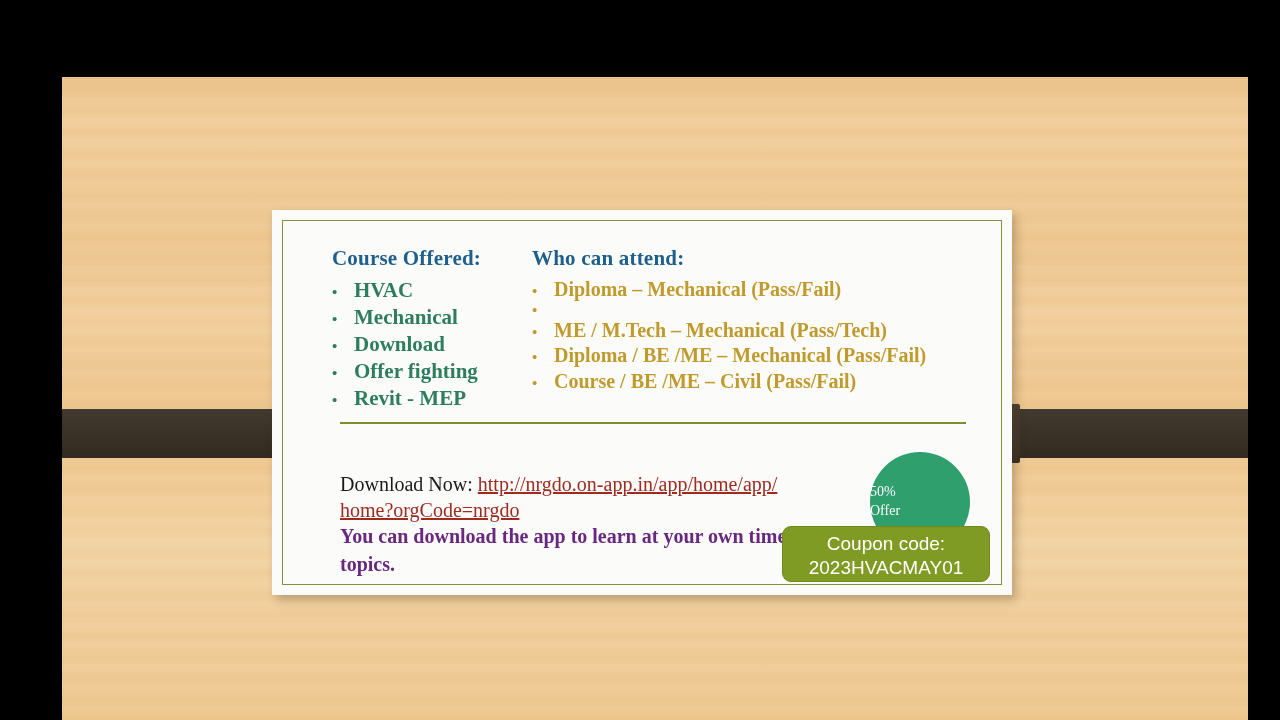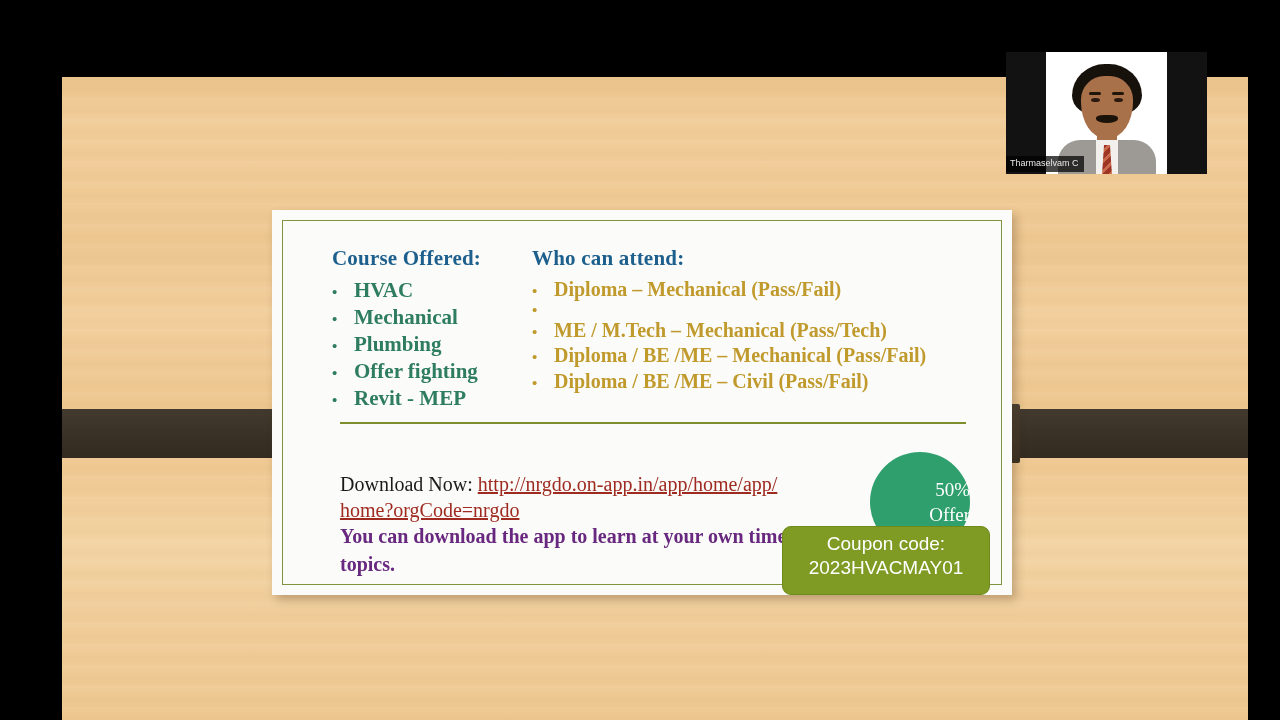--- a/index.html
+++ b/index.html
@@ -176,32 +176,32 @@
     position: absolute;
     right: 6px;
     top: 28px;
     width: 100px;
     height: 100px;
     border-radius: 50%;
     background: #2e9f6d;
     color: #ffffff;
     display: flex;
     flex-direction: column;
-    align-items: flex-end;
+    align-items: flex-start;
     justify-content: center;
-    font-size: 19px;
+    font-size: 14px;
     line-height: 1.35;
     z-index: 2;
   }
   #coupon-box {
     position: absolute;
     right: -14px;
     top: 102px;
     width: 208px;
-    padding: 5px 6px 15px;
+    padding: 5px 6px 2px;
     background: #7f9b23;
     border: 1px solid #6e8a1c;
     border-radius: 9px;
     color: #ffffff;
     text-align: center;
     font-family: "Liberation Sans", sans-serif;
     font-size: 19px;
     line-height: 1.22;
     z-index: 3;
   }
@@ -317,21 +317,21 @@
               <li>
                 <span class="dot">•</span>
                 <span>HVAC</span>
               </li>
               <li>
                 <span class="dot">•</span>
                 <span>Mechanical</span>
               </li>
               <li>
                 <span class="dot">•</span>
-                <span>Plumbing</span>
+                <span>Download</span>
               </li>
               <li>
                 <span class="dot">•</span>
                 <span>Offer fighting</span>
               </li>
               <li>
                 <span class="dot">•</span>
                 <span>Revit - MEP</span>
               </li>
             </ul>
@@ -350,21 +350,21 @@
               <li>
                 <span class="dot">•</span>
                 <span>ME / M.Tech – Mechanical (Pass/Tech)</span>
               </li>
               <li>
                 <span class="dot">•</span>
                 <span>Diploma / BE /ME – Mechanical (Pass/Fail)</span>
               </li>
               <li>
                 <span class="dot">•</span>
-                <span>Diploma / BE /ME – Civil (Pass/Fail)</span>
+                <span>Course / BE /ME – Civil (Pass/Fail)</span>
               </li>
             </ul>
           </div>
 
         </div>
 
         <hr id="divider">
 
         <div id="lower">
 
@@ -383,30 +383,14 @@
             <div>Coupon code:</div>
             <div>2023HVACMAY01</div>
           </div>
 
         </div>
 
       </div>
     </div>
   </div>
 
-  <div id="webcam">
-    <div id="webcam-photo">
-      <div class="p-hair"></div>
-      <div class="p-face"></div>
-      <div class="p-brow l"></div>
-      <div class="p-brow r"></div>
-      <div class="p-eye l"></div>
-      <div class="p-eye r"></div>
-      <div class="p-mous"></div>
-      <div class="p-neck"></div>
-      <div class="p-suit"></div>
-      <div class="p-shirt"></div>
-      <div class="p-tie"></div>
-    </div>
-    <div id="webcam-name">Tharmaselvam C</div>
-  </div>
 
 </div>
 
 </body></html>

